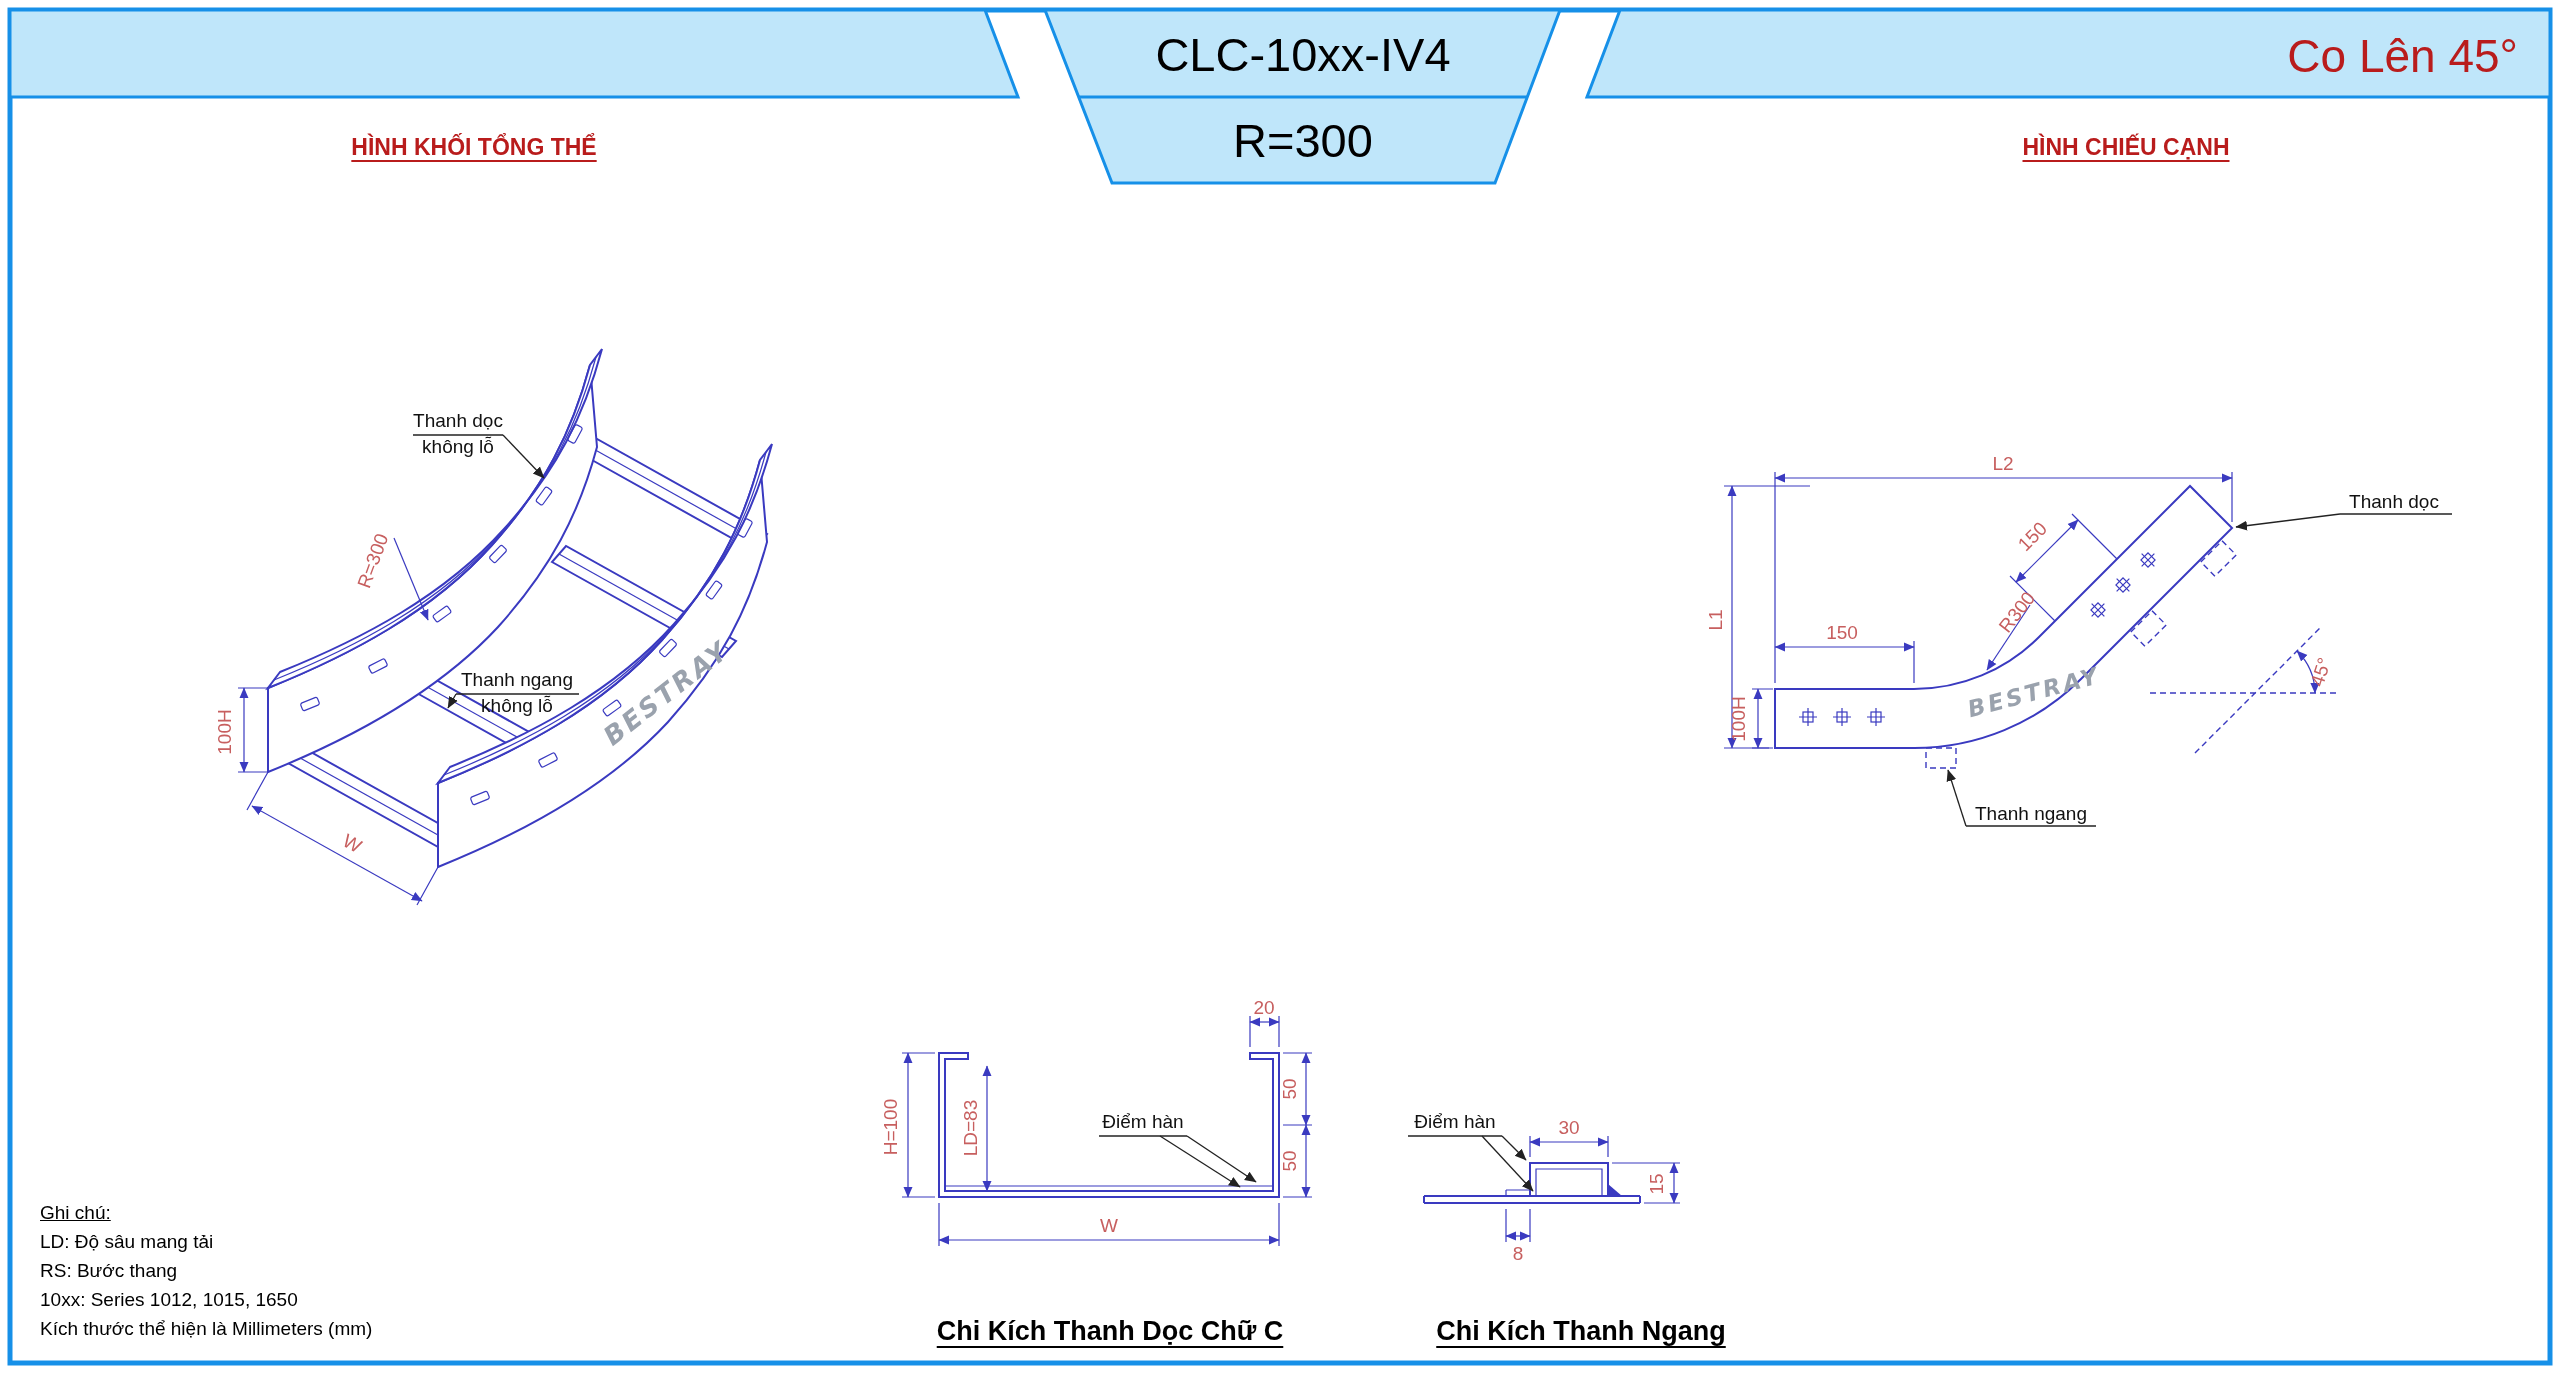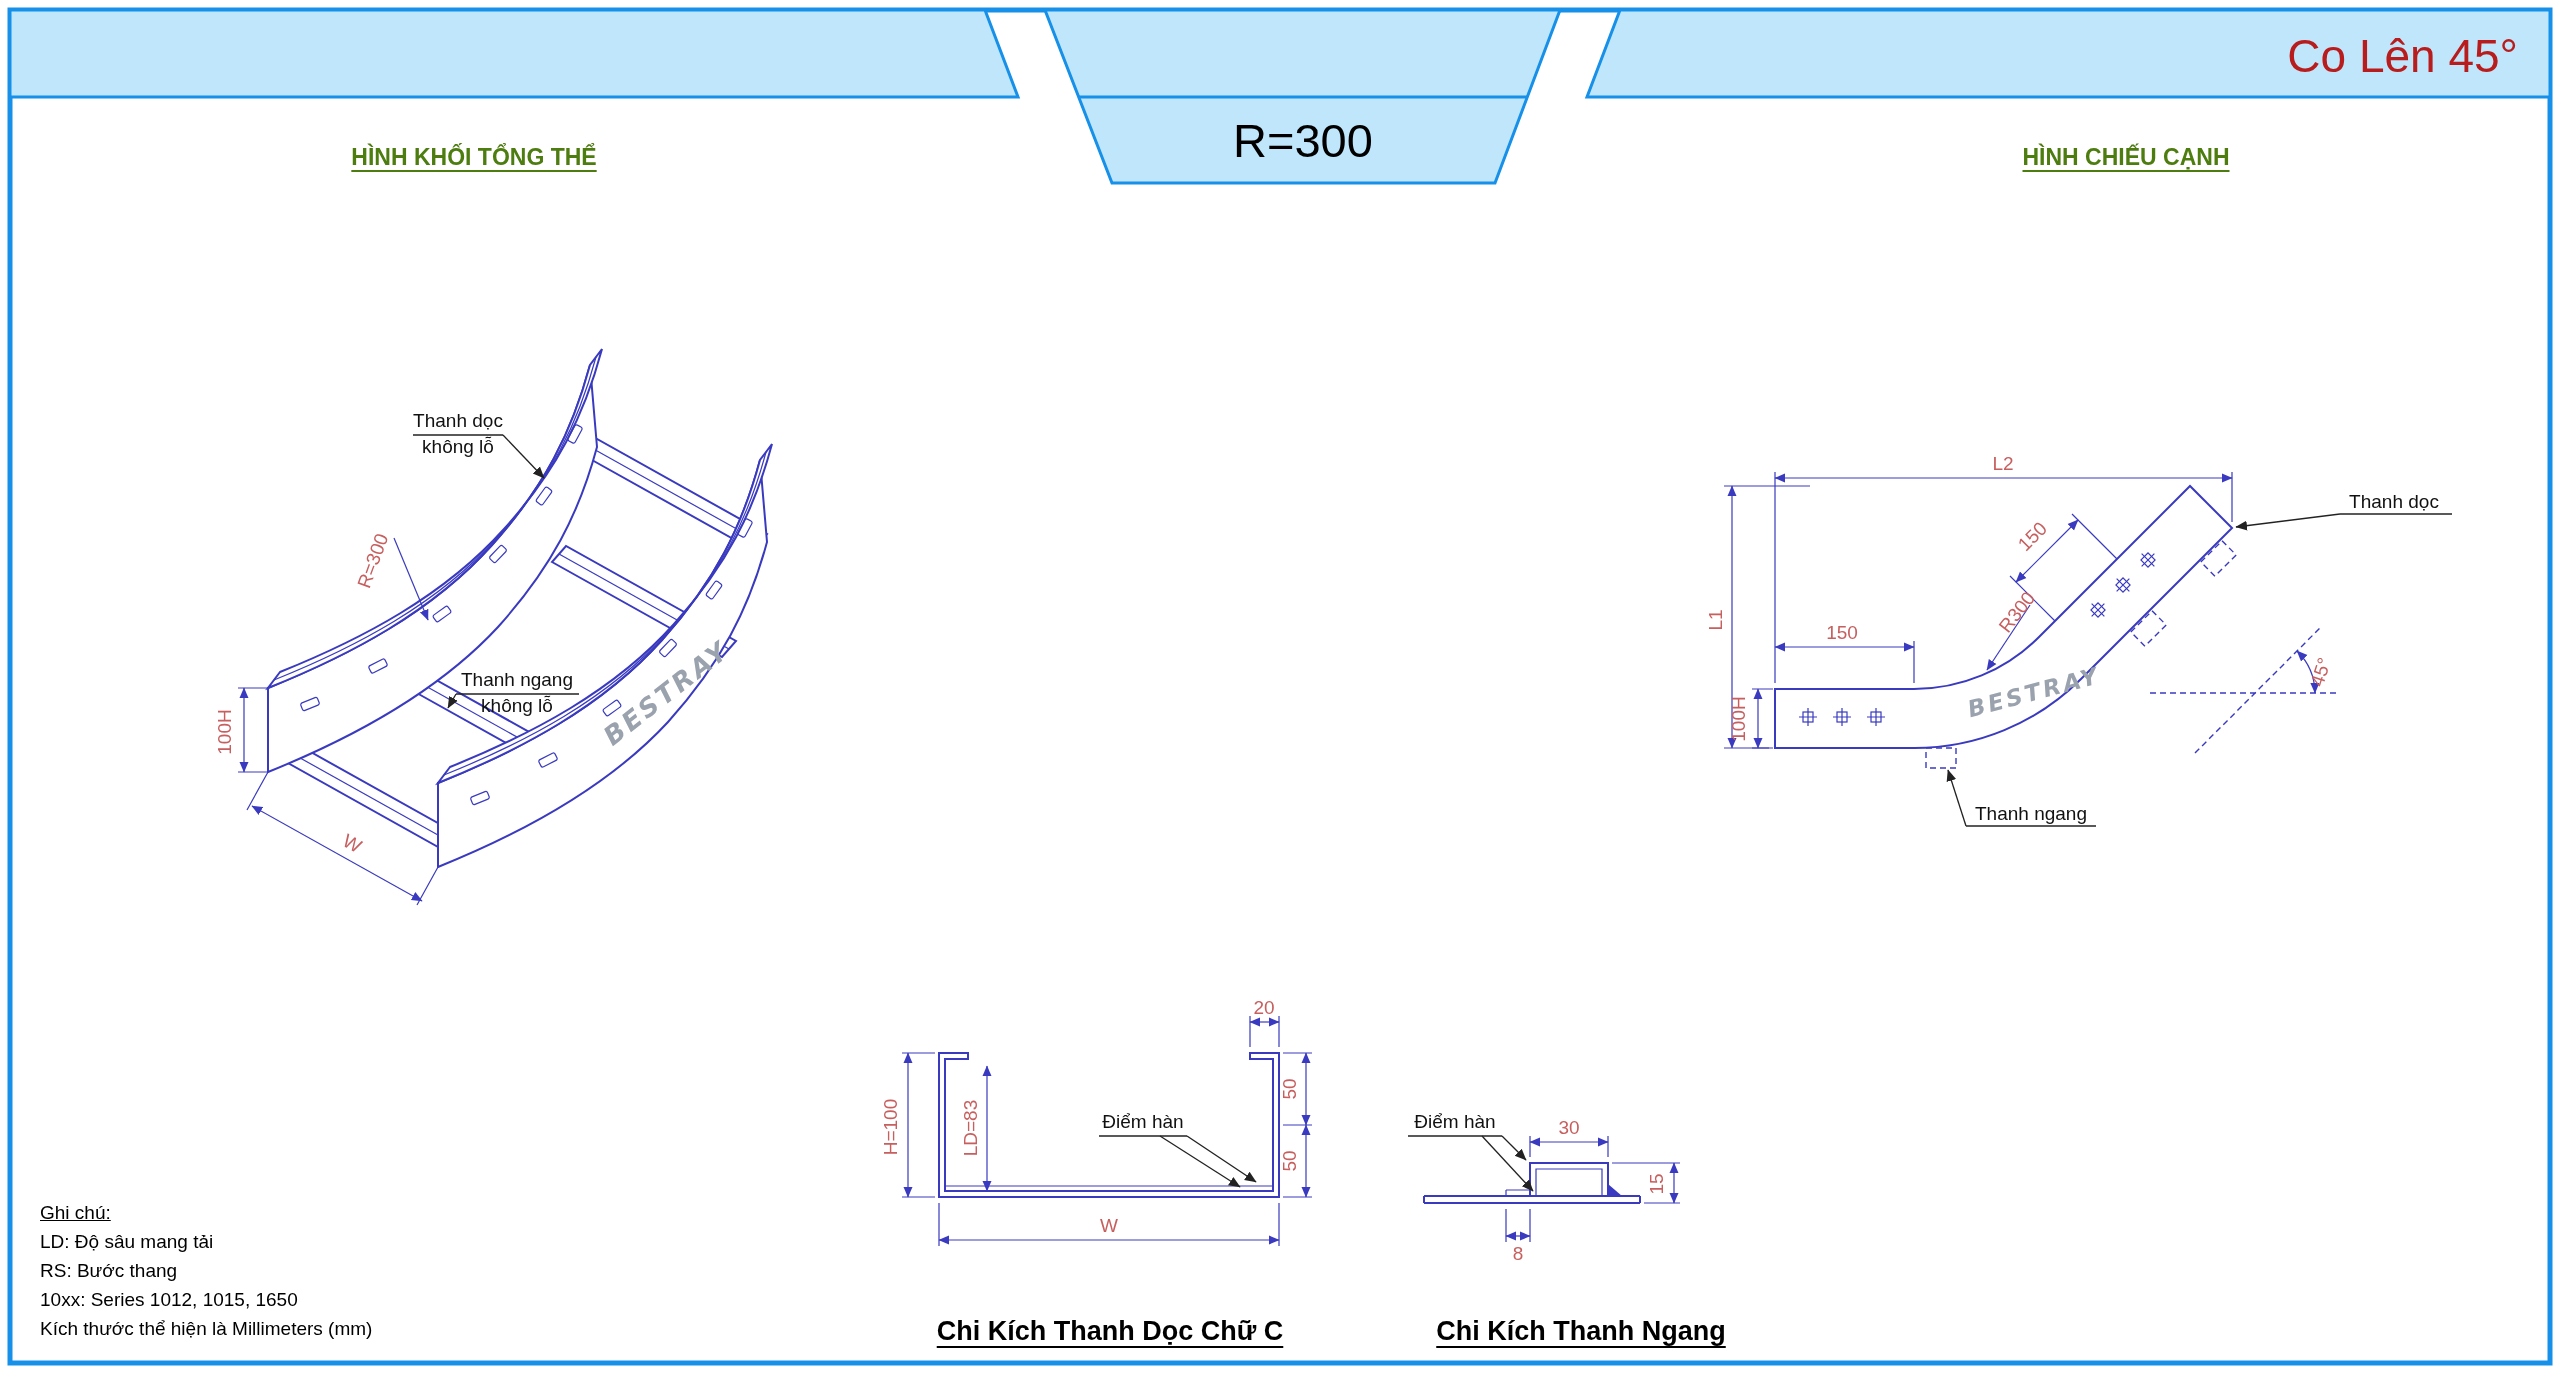--- a/index.html
+++ b/index.html
@@ -6,21 +6,21 @@
   .page{position:relative;width:2560px;height:1373px;background:#fff;overflow:hidden;
         font-family:"Liberation Sans","DejaVu Sans",sans-serif;}
   .abs{position:absolute;}
   svg.art{position:absolute;left:0;top:0;}
   
   .hdr-title{left:38px;top:24px;font-size:52px;color:#000;white-space:nowrap;}
   .hdr-model{left:1078px;top:27px;width:450px;text-align:center;font-size:47px;color:#000;}
   .hdr-radius{left:1078px;top:113px;width:450px;text-align:center;font-size:47px;color:#000;}
   .hdr-variant{right:42px;top:29px;font-size:46px;color:#b91c1c;white-space:nowrap;}
   
-  .h-sec{top:144px;font-size:23px;font-weight:bold;color:#4d7c0f;transform:translateX(-50%);
+  .h-sec{top:134px;font-size:23px;font-weight:bold;color:#b91c1c;transform:translateX(-50%);
          text-decoration:underline;text-underline-offset:5px;white-space:nowrap;}
   .h-det{top:1316px;font-size:27px;font-weight:bold;color:#000;transform:translateX(-50%);
          text-decoration:underline;text-underline-offset:6px;white-space:nowrap;}
   
   .notes{left:40px;top:1198px;font-size:19px;color:#000;line-height:29px;}
   .notes .u{text-decoration:underline;}
   
   .logo{left:2042px;top:1270px;font-weight:bold;white-space:nowrap;}
   .logo-name{color:#f26522;font-size:50px;letter-spacing:-1px;}
   .logo-tld{color:#23285f;font-size:31px;}
@@ -243,20 +243,21 @@
     </g>
     <g>
       <text class="t-lbl" x="1455" y="1128">Điểm hàn</text>
       <line class="ldr" x1="1408" y1="1136" x2="1502" y2="1136"></line>
       <path class="ldr" d="M1502,1136 L1526,1160" marker-end="url(#ak)"></path>
       <path class="ldr" d="M1482,1136 L1533,1191" marker-end="url(#ak)"></path>
     </g>
   </g>
 </svg>
 
+<div class="abs hdr-model">CLC-10xx-IV4</div>
 <div class="abs hdr-radius">R=300</div>
 <div class="abs hdr-variant">Co Lên 45°</div>
 
 <div class="abs h-sec" style="left:474px;">HÌNH KHỐI TỔNG THỂ</div>
 <div class="abs h-sec" style="left:2082px;margin-left:44px;">HÌNH CHIẾU CẠNH</div>
 <div class="abs h-det" style="left:1110px;">Chi Kích Thanh Dọc Chữ C</div>
 <div class="abs h-det" style="left:1581px;">Chi Kích Thanh Ngang</div>
 
 <div class="abs notes">
   <div class="u">Ghi chú:</div>

